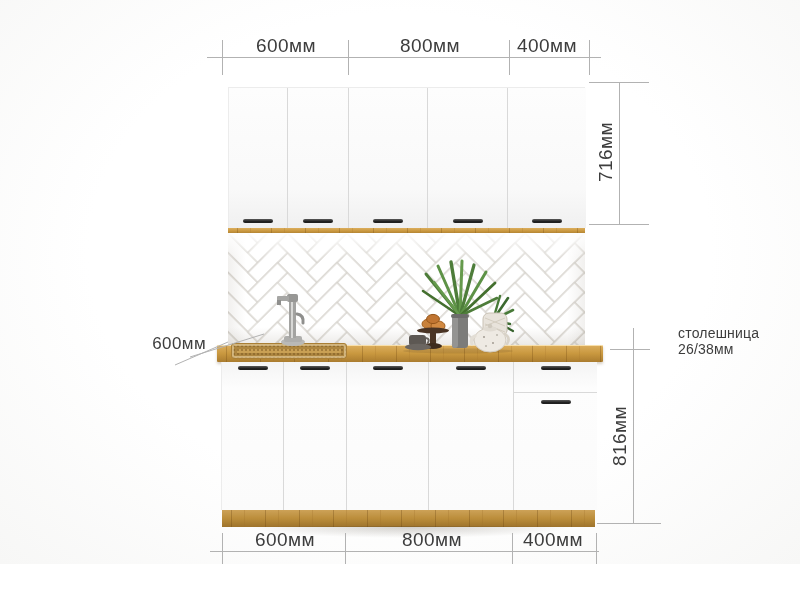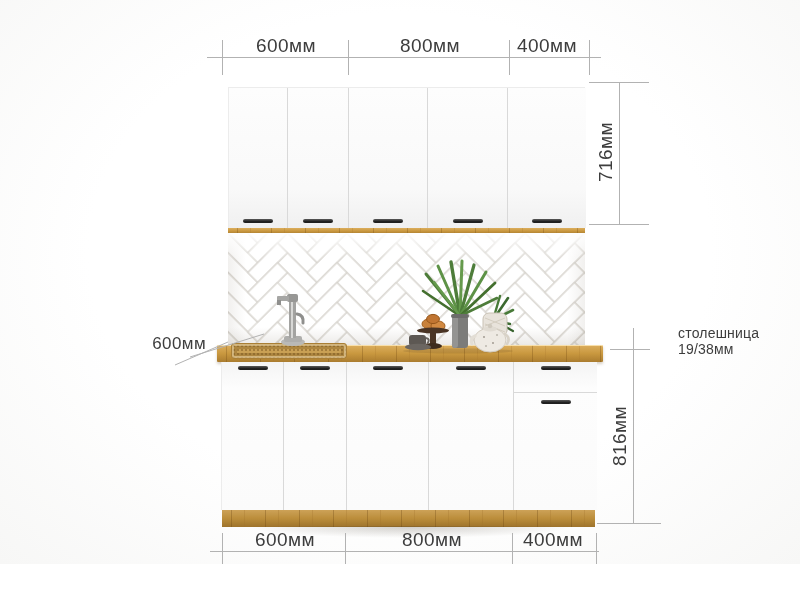--- a/index.html
+++ b/index.html
@@ -267,18 +267,18 @@
 
   <div class="dim-label hcenter" style="left:285px;top:529px;">600мм</div>
   <div class="dim-label hcenter" style="left:432px;top:529px;">800мм</div>
   <div class="dim-label hcenter" style="left:553px;top:529px;">400мм</div>
 
   <div class="dim-label vlabel" style="left:606px;top:152px;">716мм</div>
   <div class="dim-label vlabel" style="left:620px;top:436px;">816мм</div>
 
   <div class="dim-label small-label" style="left:678px;top:325px;">
     <div>столешница</div>
-    <div>19/38мм</div>
+    <div>26/38мм</div>
   </div>
 
   <div class="dim-label depth-label" style="left:206px;top:334px;">600мм</div>
 
 </div>
 
 </body></html>

